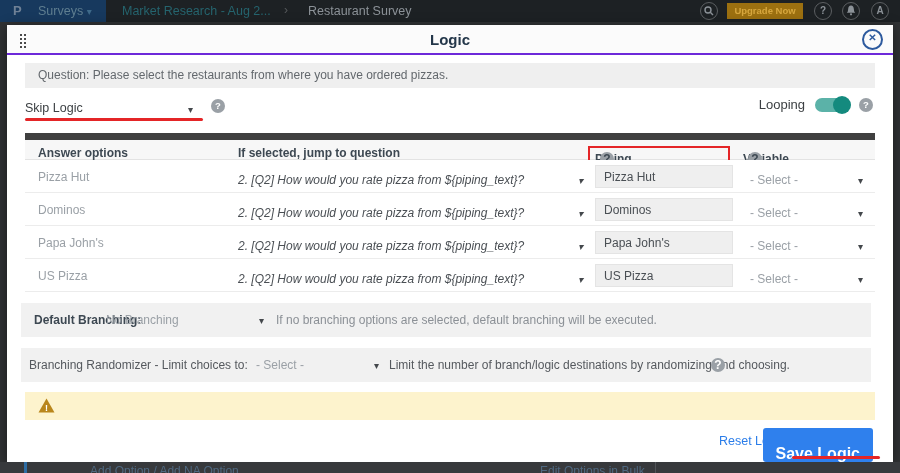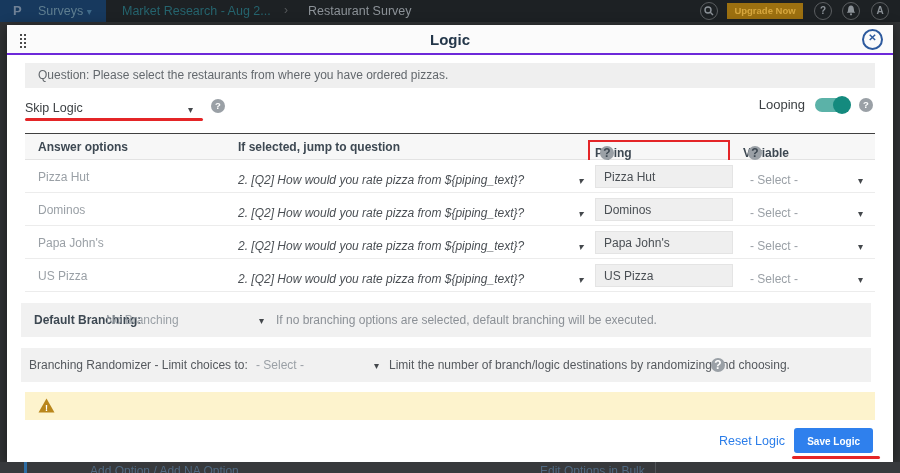--- a/index.html
+++ b/index.html
@@ -46,21 +46,21 @@
   .help-icon { display:inline-block; width:14px; height:14px; border-radius:50%; background:#9aa0a6; color:#ffffff;
                font-size:9.5px; font-weight:bold; text-align:center; line-height:14px; cursor:pointer; }
   .skip-help { position:absolute; left:204px; top:74px; }
   .looping-group { position:absolute; right:20px; top:72px; display:flex; align-items:center; gap:10px; }
   .looping-label { font-size:13px; color:#3c4043; }
   .toggle { position:relative; width:34px; height:14px; border-radius:7px; background:#5bb2a8; cursor:pointer; }
   .toggle .knob { position:absolute; right:-2px; top:-2px; width:18px; height:18px; border-radius:50%; background:#148a7e; }
 
   
   .tbl { position:absolute; left:18px; top:108px; width:850px; }
-  .tbl-head { position:relative; height:27px; background:#f7f7f7; border-top:1px solid #404040; border-bottom:1px solid #e3e3e3; }
+  .tbl-head { position:relative; height:27px; background:#f7f7f7; border-top:7px solid #404040; border-bottom:1px solid #e3e3e3; }
   .tbl-head span { position:absolute; top:6px; font-size:12px; font-weight:bold; color:#3d4852; }
   .h-opt { left:13px; } .h-jump { left:213px; } .h-pipe { left:570px; } .h-var { left:718px; }
   .h-pipe .help-icon, .h-var .help-icon { margin-left:5px; vertical-align:-3px; }
   .ann-pipe-box { position:absolute; left:563px; top:1px; width:142px; height:24px; border:2px solid #e42527; }
   .tbl-row { position:relative; height:33px; border-bottom:1px solid #ececec; background:#ffffff; }
   .tbl-row .opt { position:absolute; left:13px; top:10px; font-size:12px; color:#9aa0a6; }
   .jump-dd { position:absolute; left:213px; top:10px; width:345px; cursor:pointer;font-style:italic; }
   .jump-dd .val { font-size:12px; color:#4a4f54; }
   .jump-dd .caret { position:absolute; left:340px; top:0; }
   .pipe-input { position:absolute; left:570px; top:5px; width:138px; height:23px; background:#efefef;
@@ -84,22 +84,22 @@
   .rr-hint { left:368px; color:#55595e; }
   .rr-help { position:absolute; left:690px; top:9px; }
 
   
   .warning { position:absolute; left:18px; top:367px; width:850px; height:28px; background:#fdf3cd; }
   .warn-tri { position:absolute; left:13px; top:6px; }
   .warn-text { position:absolute; left:40px; top:7px; font-size:12px; color:#8a6d3b; }
 
   
   .reset-link { position:absolute; right:108px; top:409px; font-size:12.5px; color:#2b7de9; cursor:pointer; }
-  .save-btn { position:absolute; right:20px; top:403px; height:25px; padding:8px 13px; background:#2f80ed; border:none;
-              border-radius:3px; color:#ffffff; font-family:"Liberation Sans", sans-serif; font-size:10px; font-weight:bold; cursor:pointer; }
+  .save-btn { position:absolute; right:20px; top:403px; height:25px; padding:17px 13px; background:#2f80ed; border:none;
+              border-radius:3px; color:#ffffff; font-family:"Liberation Sans", sans-serif; font-size:16px; font-weight:bold; cursor:pointer; }
   .ann-save-underline { position:absolute; right:13px; top:431px; width:88px; height:3px; background:#e42527; border-radius:2px; }
 
   
   .bottom-strip { position:absolute; left:0; top:462px; width:900px; height:11px; background:#37393c; overflow:hidden; }
   .bs-blueline { position:absolute; left:24px; top:0; width:3px; height:11px; background:#2e6da4; }
   .bs-vline { position:absolute; left:655px; top:0; width:1px; height:11px; background:#515458; }
   .bs-text1 { position:absolute; left:90px; top:2px; font-size:12px; color:#4f6880; }
   .bs-text2 { position:absolute; left:540px; top:2px; font-size:12px; color:#4f6880; }
 </style>
 </head>

